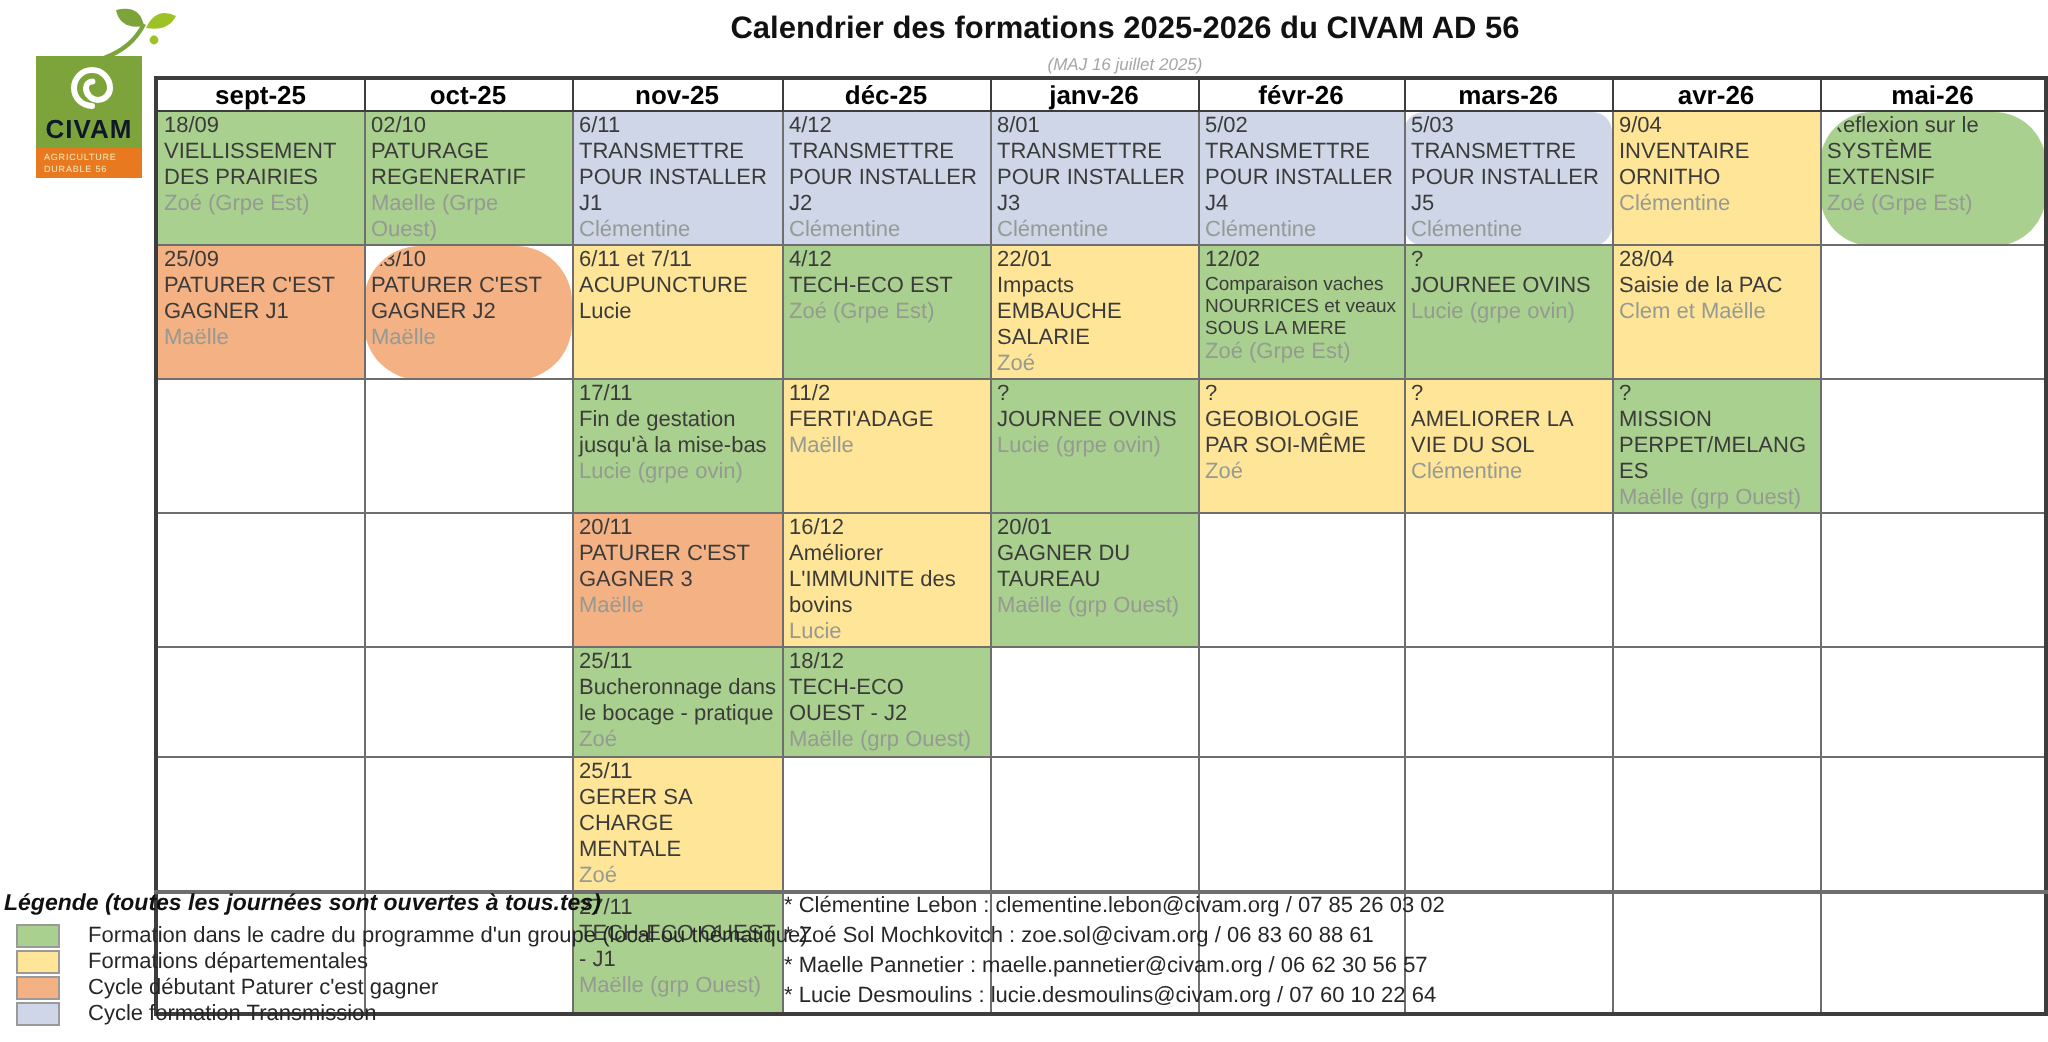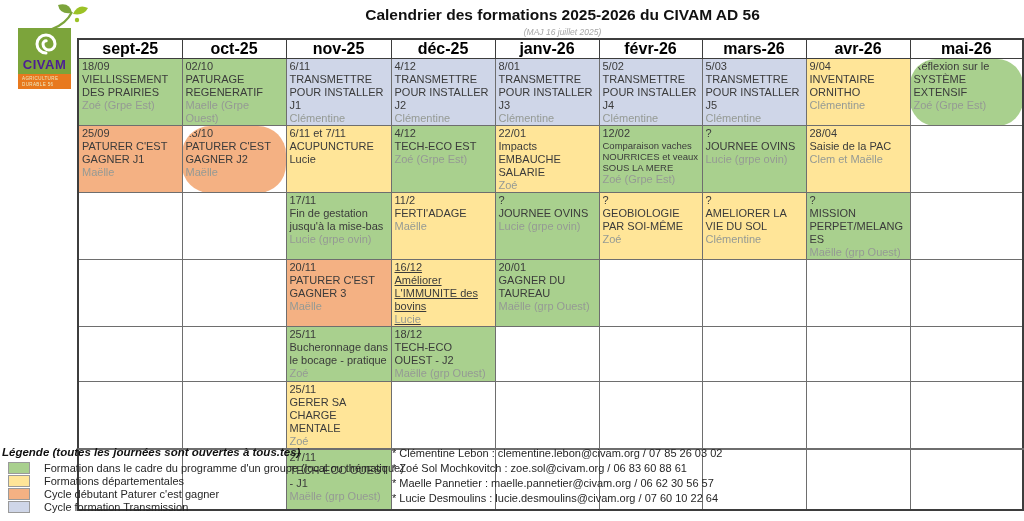--- a/index.html
+++ b/index.html
@@ -4,35 +4,35 @@
 <style>
   html,body{margin:0;padding:0;background:#fff;}
   .page{position:relative;width:1024px;height:521px;background:#fff;overflow:hidden;
         font-family:"Liberation Sans",sans-serif;color:#3b3b3b;}
 
   
   .logo{position:absolute;left:16px;top:4px;width:76px;height:92px;}
   .logo-sprout{position:absolute;left:30px;top:0;width:44px;height:26px;}
   .logo-green{position:absolute;left:2px;top:24px;width:53px;height:46px;background:#7CA43B;}
   .logo-spiral{position:absolute;left:12px;top:1px;width:30px;height:26px;}
-  .logo-word{position:absolute;left:0;right:0;bottom:2px;text-align:center;color:#4c1d95;
+  .logo-word{position:absolute;left:0;right:0;bottom:2px;text-align:center;color:#0f172a;
              font-weight:bold;font-size:13px;letter-spacing:.5px;}
   .logo-orange{position:absolute;left:2px;top:70px;width:53px;height:15px;background:#E8791E;
                display:flex;flex-direction:column;justify-content:center;padding-left:4px;box-sizing:border-box;}
   .logo-orange span{display:block;font-size:4.5px;line-height:5.5px;color:#EDE9C0;letter-spacing:.4px;}
 
   
   .title-block{position:absolute;left:90px;top:6px;width:945px;text-align:center;}
   .title-block h1{margin:0;font-size:15.5px;color:#111;}
   .subtitle{margin-top:3px;font-size:8.5px;font-style:italic;color:#a6a6a6;}
 
   
   table.cal{position:absolute;left:77px;top:38px;width:945px;border-collapse:collapse;
             table-layout:fixed;border:2px solid #3d3d3d;}
-  table.cal th{height:15px;font-size:16px;font-weight:bold;color:#000;text-align:center;
+  table.cal th{height:15px;font-size:13px;font-weight:bold;color:#000;text-align:center;
                border:1px solid #3d3d3d;padding:0;background:#fff;}
   table.cal td{border:1px solid #6e6e6e;vertical-align:top;padding:1px 2px 0 3px;overflow:hidden;}
   #cal-body tr:nth-child(1){height:52px}
   #cal-body tr:nth-child(2){height:55px}
   #cal-body tr:nth-child(3){height:53px}
   #cal-body tr:nth-child(4){height:54px}
   #cal-body tr:nth-child(5){height:55px}
   #cal-body tr:nth-child(6){height:54px}
   #cal-body tr:nth-child(7){height:61px}
   #cal-body tr:nth-child(7) td{border-top:2px solid #6e6e6e;}
@@ -132,21 +132,21 @@
           <td style="background: rgb(207, 214, 232);">
             <div class="cd">8/01</div>
             <div class="ct">TRANSMETTRE POUR INSTALLER J3</div>
             <div class="cn">Clémentine</div>
           </td>
           <td style="background: rgb(207, 214, 232);">
             <div class="cd">5/02</div>
             <div class="ct">TRANSMETTRE POUR INSTALLER J4</div>
             <div class="cn">Clémentine</div>
           </td>
-          <td style="background: rgb(207, 214, 232);">
+          <td style="background: rgb(207, 214, 232); border-radius: 10px;">
             <div class="cd">5/03</div>
             <div class="ct">TRANSMETTRE POUR INSTALLER J5</div>
             <div class="cn">Clémentine</div>
           </td>
           <td style="background: rgb(255, 229, 152);">
             <div class="cd">9/04</div>
             <div class="ct">INVENTAIRE ORNITHO</div>
             <div class="cn">Clémentine</div>
           </td>
           <td style="background: rgb(169, 208, 142); border-radius: 26px;">
@@ -233,21 +233,21 @@
           <td></td>
         </tr>
         <tr>
           <td></td>
           <td></td>
           <td style="background: rgb(244, 177, 131);">
             <div class="cd">20/11</div>
             <div class="ct">PATURER C'EST GAGNER 3</div>
             <div class="cn">Maëlle</div>
           </td>
-          <td style="background: rgb(255, 229, 152); text-decoration: underline;">
+          <td style="background: rgb(255, 229, 152);">
             <div class="cd">16/12</div>
             <div class="ct">Améliorer L'IMMUNITE des bovins</div>
             <div class="cn">Lucie</div>
           </td>
           <td style="background: rgb(169, 208, 142);">
             <div class="cd">20/01</div>
             <div class="ct">GAGNER DU TAUREAU</div>
             <div class="cn">Maëlle (grp Ouest)</div>
           </td>
           <td></td>

